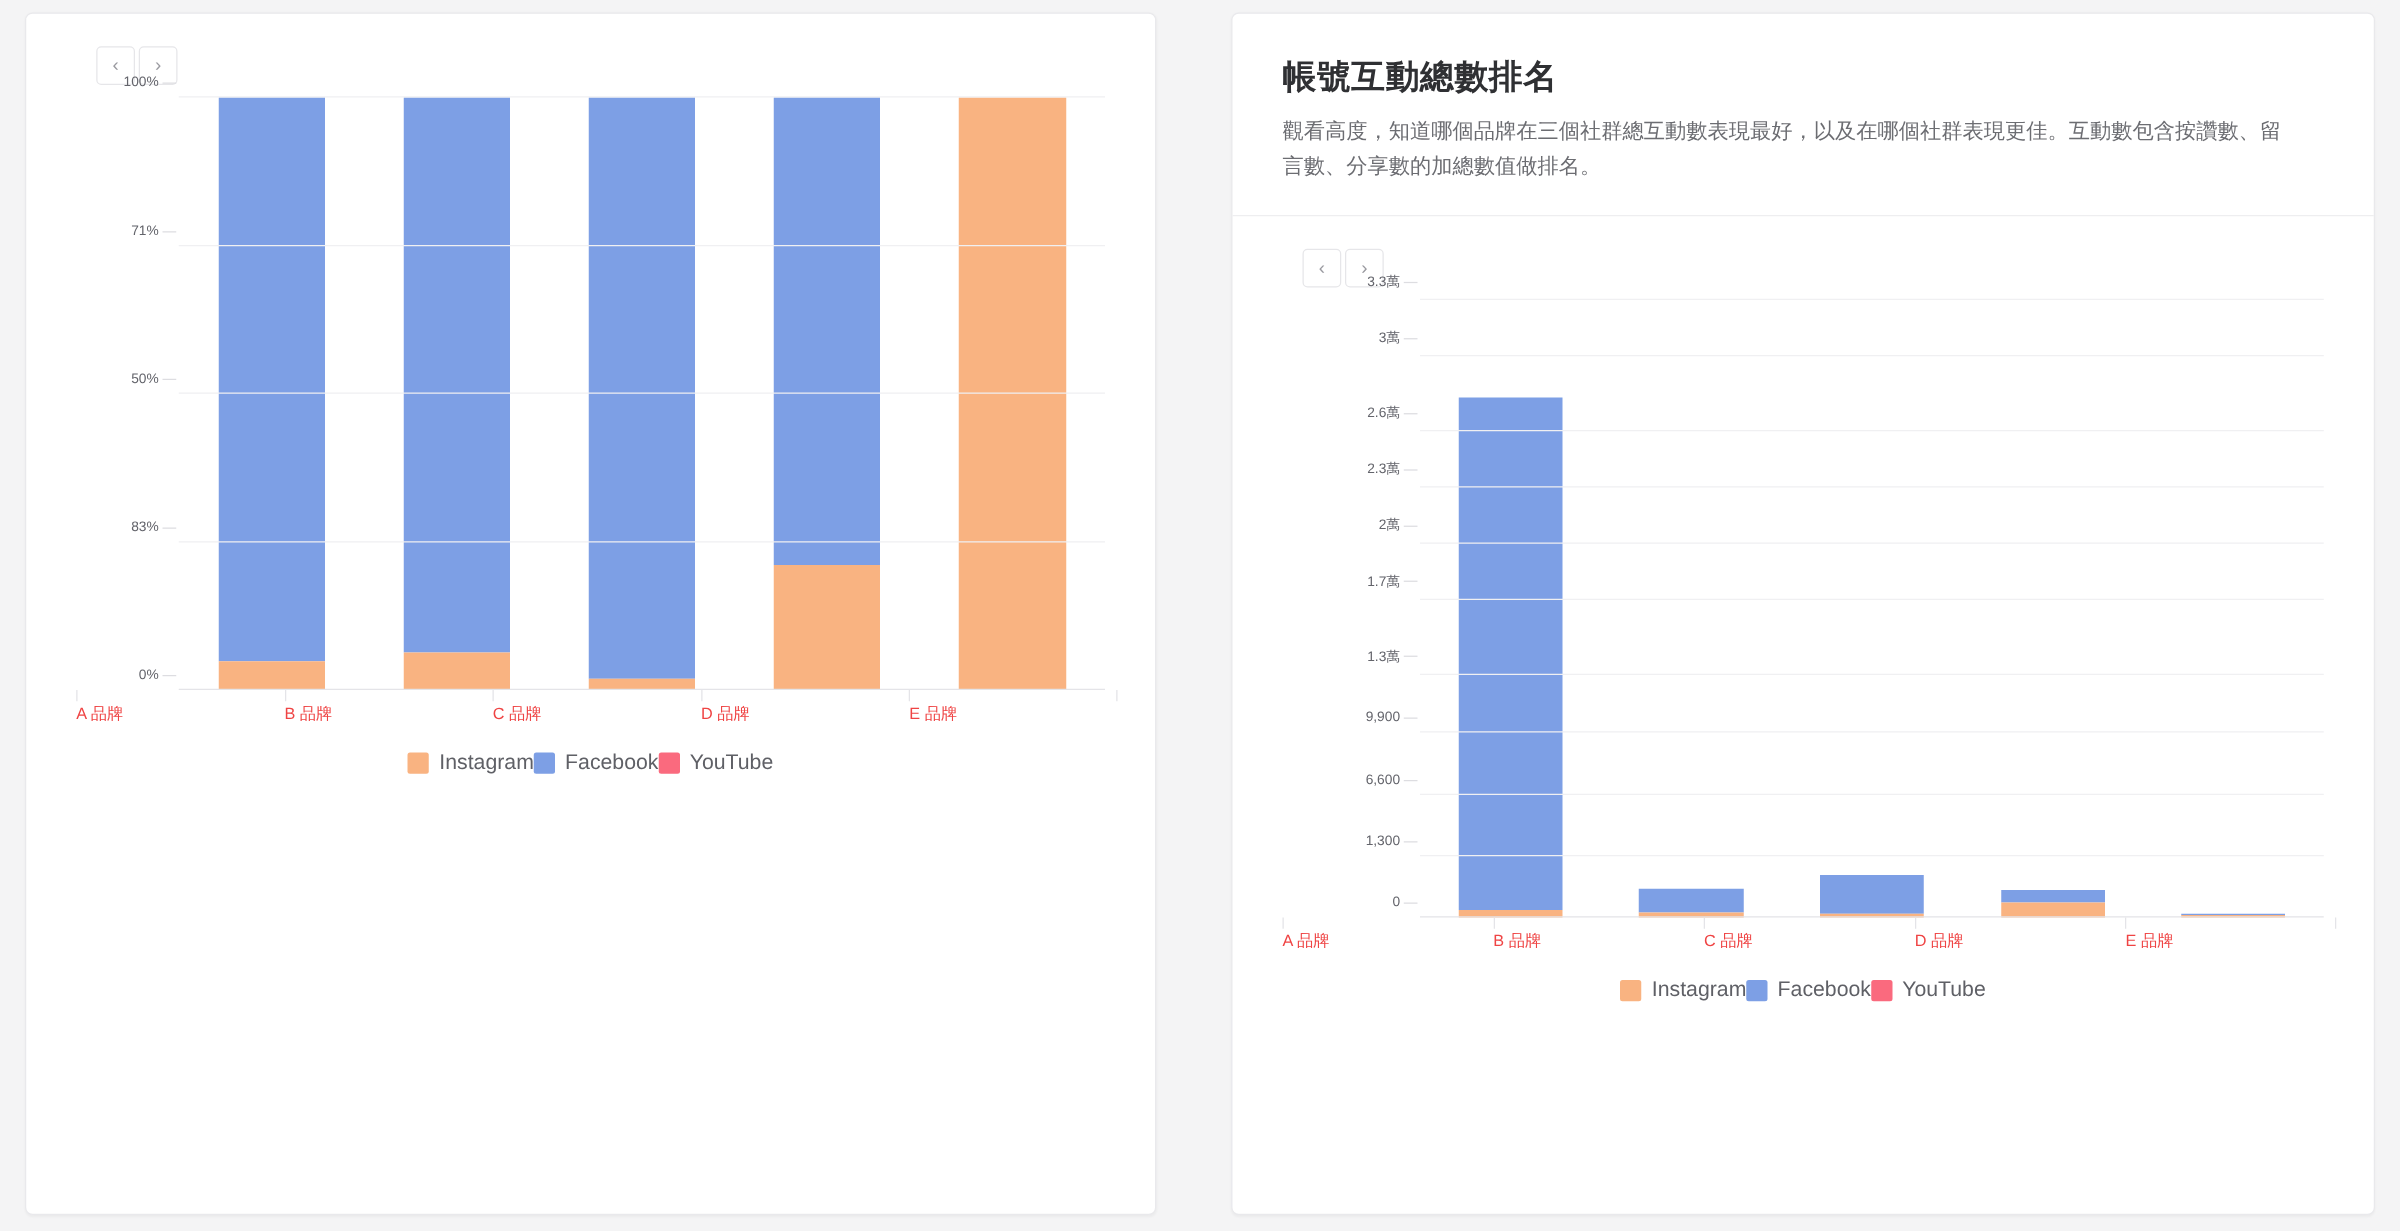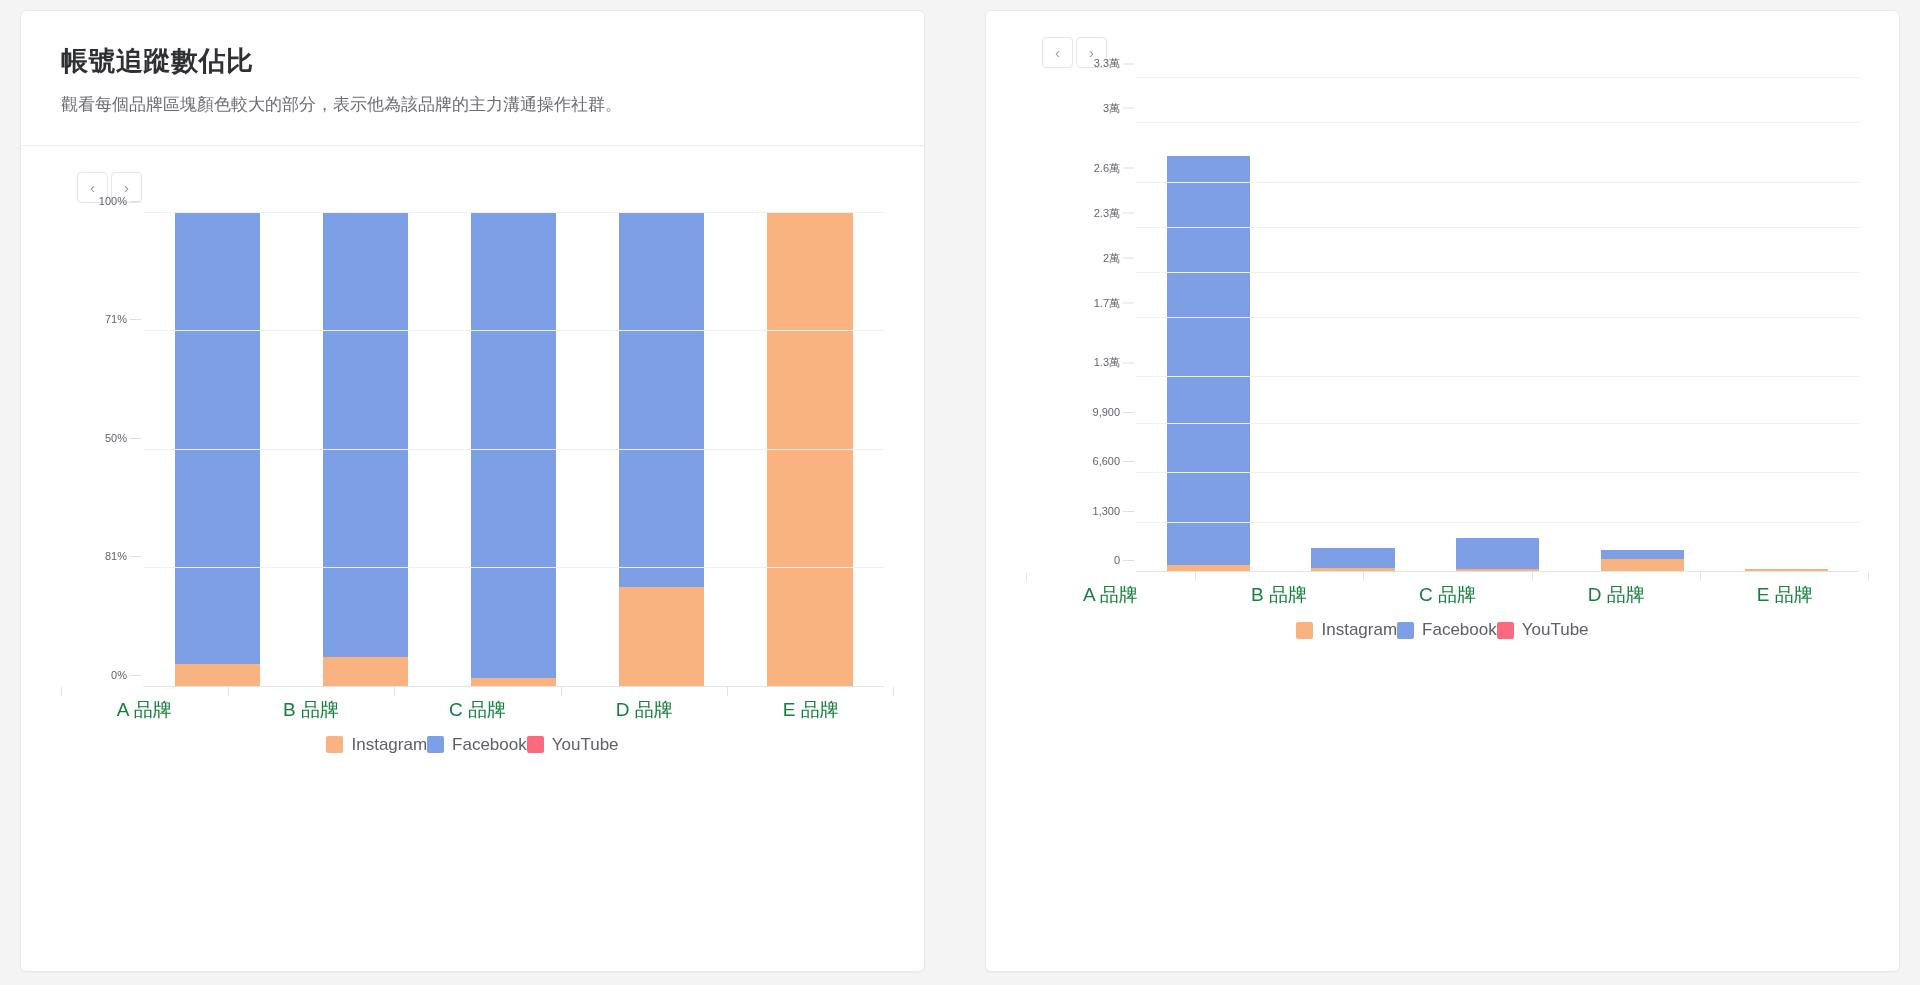--- a/index.html
+++ b/index.html
@@ -141,23 +141,22 @@
   .xaxis {
     position: absolute;
     left: 0; right: 0;
     bottom: 0;
     height: 36px;
     display: flex;
   }
   .xcell {
     flex: 1;
     position: relative;
-    text-align: center;
-    font-size: 19px;
-    color: #15803d;
+    font-size: 13px;
+    color: #ef4444;
     padding-top: 10px;
   }
   .xcell::before {
     content: "";
     position: absolute;
     left: 0; top: 0;
     width: 1px; height: 9px;
     background: #e4e4e8;
   }
   .xaxis .xcell:last-child::after {
@@ -187,24 +186,20 @@
     border-radius: 2px;
     display: inline-block;
   }
 </style>
 </head>
 <body>
 
 <div class="page">
 
   <div class="card card-left">
-    <div class="card-header">
-      <h2 class="card-title">帳號追蹤數佔比</h2>
-      <p class="card-desc">觀看每個品牌區塊顏色較大的部分，表示他為該品牌的主力溝通操作社群。</p>
-    </div>
     <div class="card-body">
       <div class="pager">
         <div class="pager-btn">‹</div>
         <div class="pager-btn">›</div>
       </div>
       <div class="chart chart-left">
         <div class="plot plot-left" id="plot-0">
           <div class="bars" id="bars-0">
               <div class="barcell">
                 <div class="bar" style="height: 100%;">
@@ -232,21 +227,21 @@
               </div>
               <div class="barcell">
                 <div class="bar" style="height: 100%;">
                   <div class="seg" style="background: rgb(249, 179, 129); height: 100%;"></div>
                 </div>
               </div>
             </div>
         <div class="gridline baseline" style="bottom: 0%;"></div>
             <div class="ytick" style="bottom: 0%;">0%</div>
             <div class="gridline" style="bottom: 25%;"></div>
-            <div class="ytick" style="bottom: 25%;">81%</div>
+            <div class="ytick" style="bottom: 25%;">83%</div>
             <div class="gridline" style="bottom: 50%;"></div>
             <div class="ytick" style="bottom: 50%;">50%</div>
             <div class="gridline" style="bottom: 75%;"></div>
             <div class="ytick" style="bottom: 75%;">71%</div>
             <div class="gridline" style="bottom: 100%;"></div>
             <div class="ytick" style="bottom: 100%;">100%</div>
           </div>
         <div class="xaxis" id="xaxis-0">
             <div class="xcell">A 品牌</div>
             <div class="xcell">B 品牌</div>
@@ -266,20 +261,24 @@
           </div>
           <div class="legend-item">
             <span class="swatch" style="background: rgb(250, 106, 126);"></span>
             <span>YouTube</span>
           </div>
         </div>
     </div>
   </div>
 
   <div class="card card-right">
+    <div class="card-header">
+      <h2 class="card-title">帳號互動總數排名</h2>
+      <p class="card-desc">觀看高度，知道哪個品牌在三個社群總互動數表現最好，以及在哪個社群表現更佳。互動數包含按讚數、留言數、分享數的加總數值做排名。</p>
+    </div>
     <div class="card-body">
       <div class="pager">
         <div class="pager-btn">‹</div>
         <div class="pager-btn">›</div>
       </div>
       <div class="chart chart-right">
         <div class="plot plot-right" id="plot-1">
           <div class="bars" id="bars-1">
               <div class="barcell">
                 <div class="bar" style="height: 84.2424%;">

